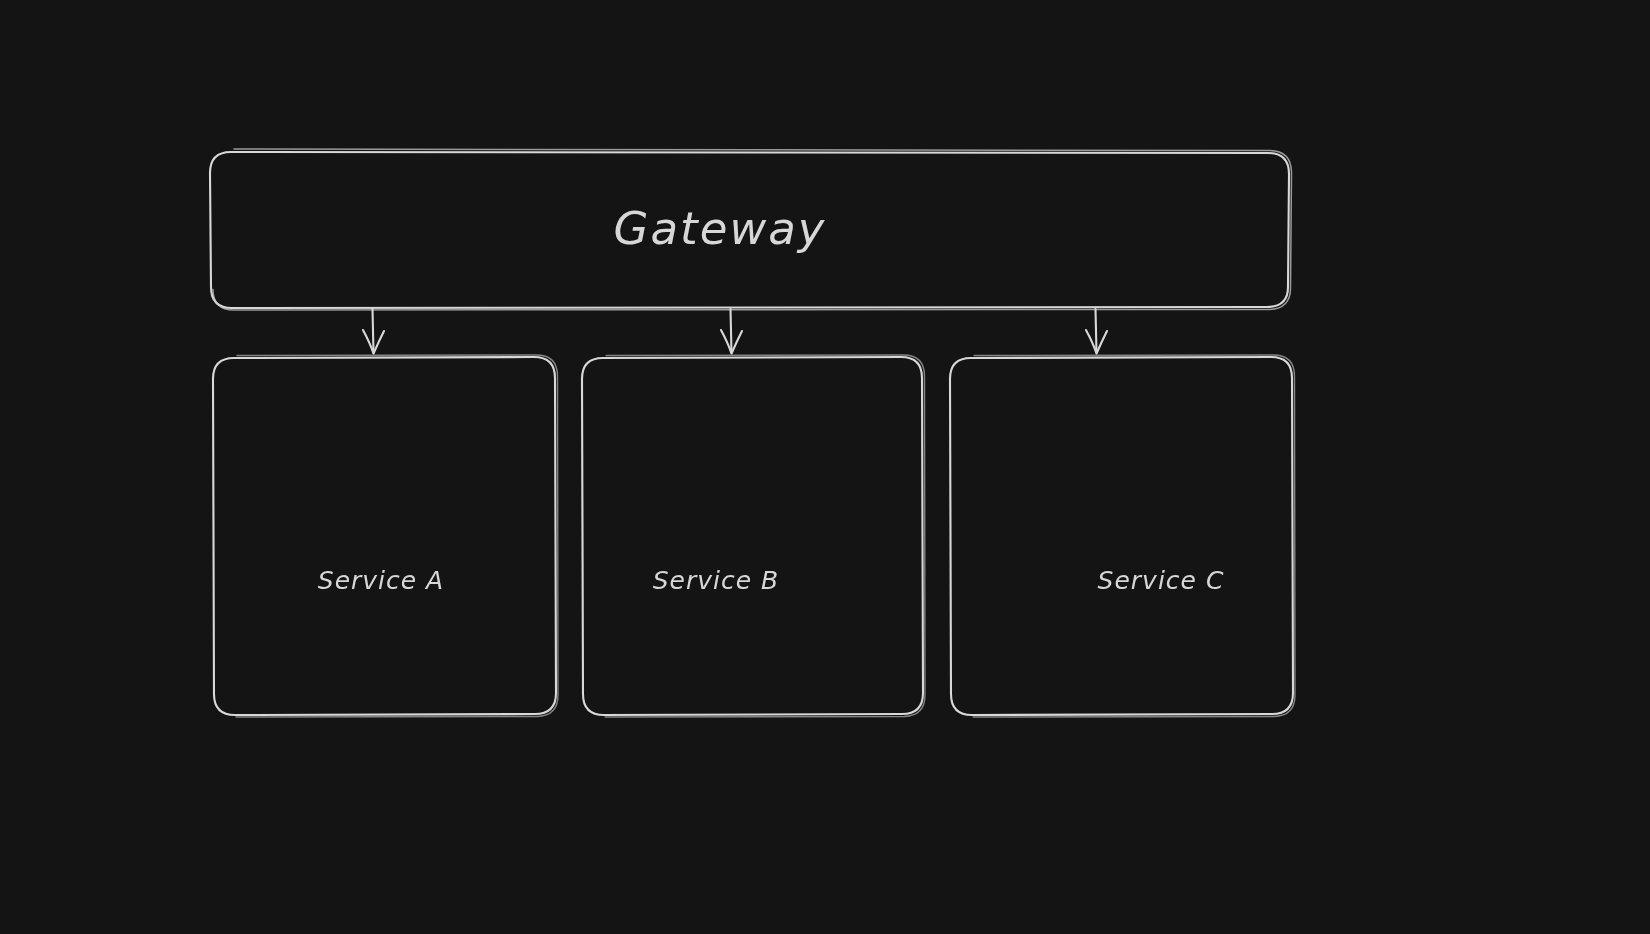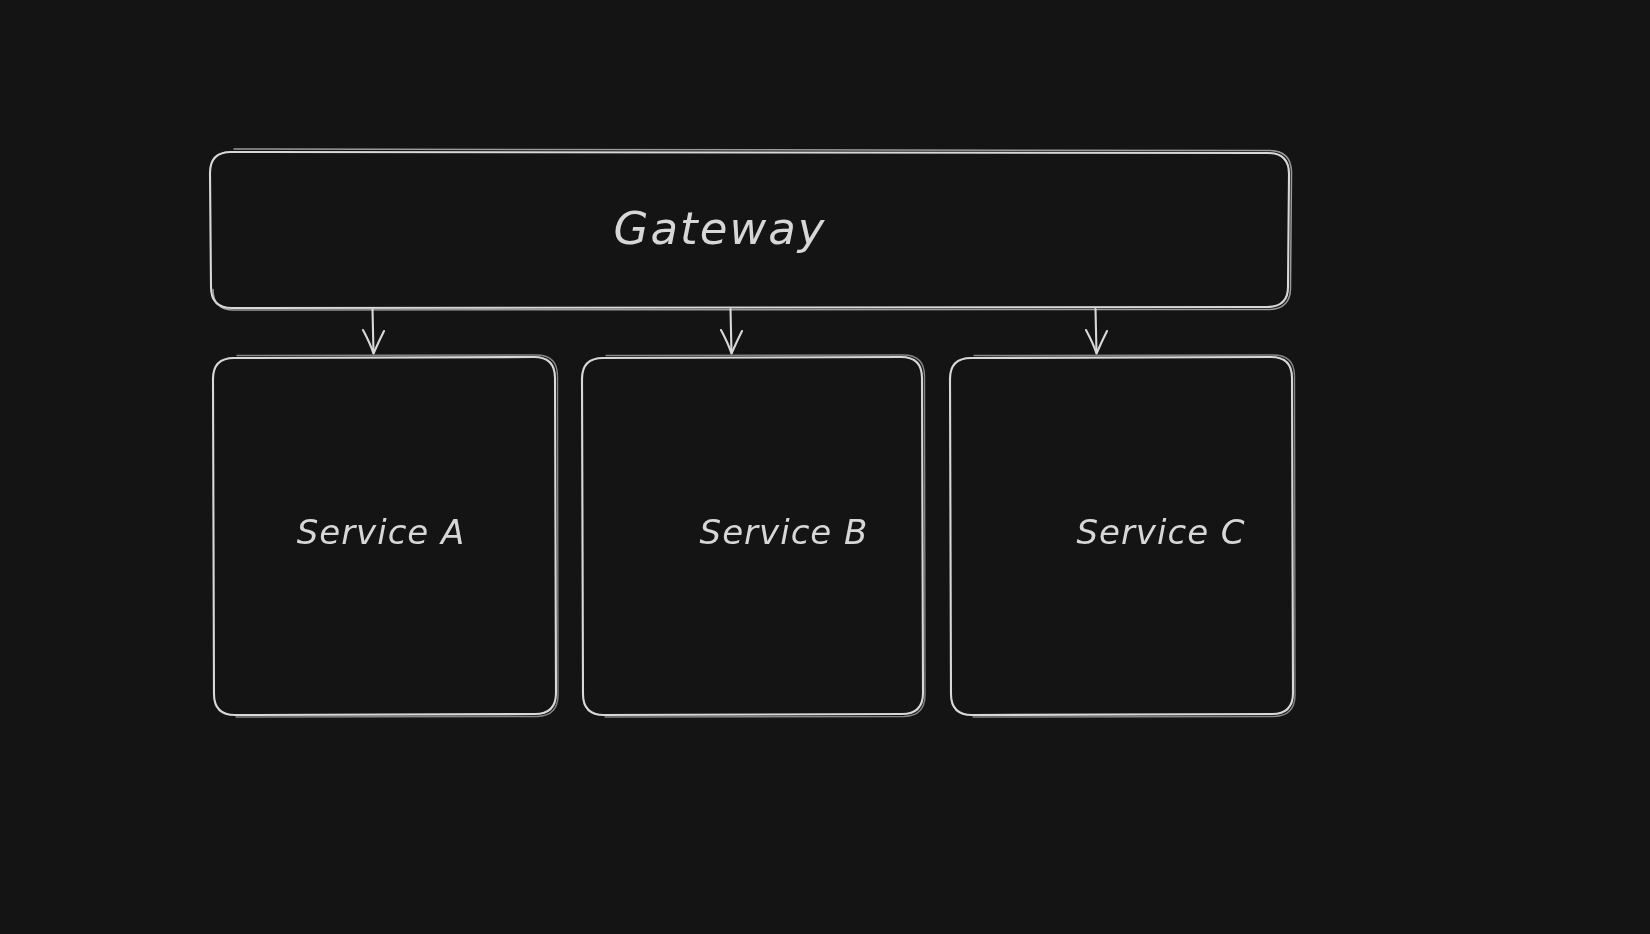--- a/index.html
+++ b/index.html
@@ -37,22 +37,23 @@
     white-space: nowrap;
     text-align: center;
     transform: translate(-50%, -50%);
     pointer-events: none;
   }
   .label-gateway {
     font-size: 45px;
     letter-spacing: 2px;
   }
   .label-service {
-    font-size: 34px;
+    font-size: 25px;
     letter-spacing: 1px;
+    margin-top: 48px;
   }
 </style>
 </head>
 <body>
 
 <div id="canvas">
 
   <svg id="sketch" viewBox="0 0 1650 934" xmlns="http://www.w3.org/2000/svg">
 
     <g>
@@ -132,17 +133,17 @@
       <path fill="none" stroke="#cfcfcf" stroke-width="1.4" opacity="0.6" stroke-linecap="round" stroke-linejoin="round" d="M 974 355.5 L 1273 355 Q 1294.5 355 1294.5 376
                L 1295 695 Q 1295 716 1274 716.5 L 973 717"></path>
     </g>
 
   </svg>
 
   <div class="node-label label-gateway" style="left:720px; top:228px;">Gateway</div>
 
   <div class="node-label label-service" style="left:381px; top:532px;">Service A</div>
 
-  <div class="node-label label-service" style="left:784px; top:532px;">Service B</div>
+  <div class="node-label label-service" style="left:716px; top:532px;">Service B</div>
 
   <div class="node-label label-service" style="left:1161px; top:532px;">Service C</div>
 
 </div>
 
 </body></html>

